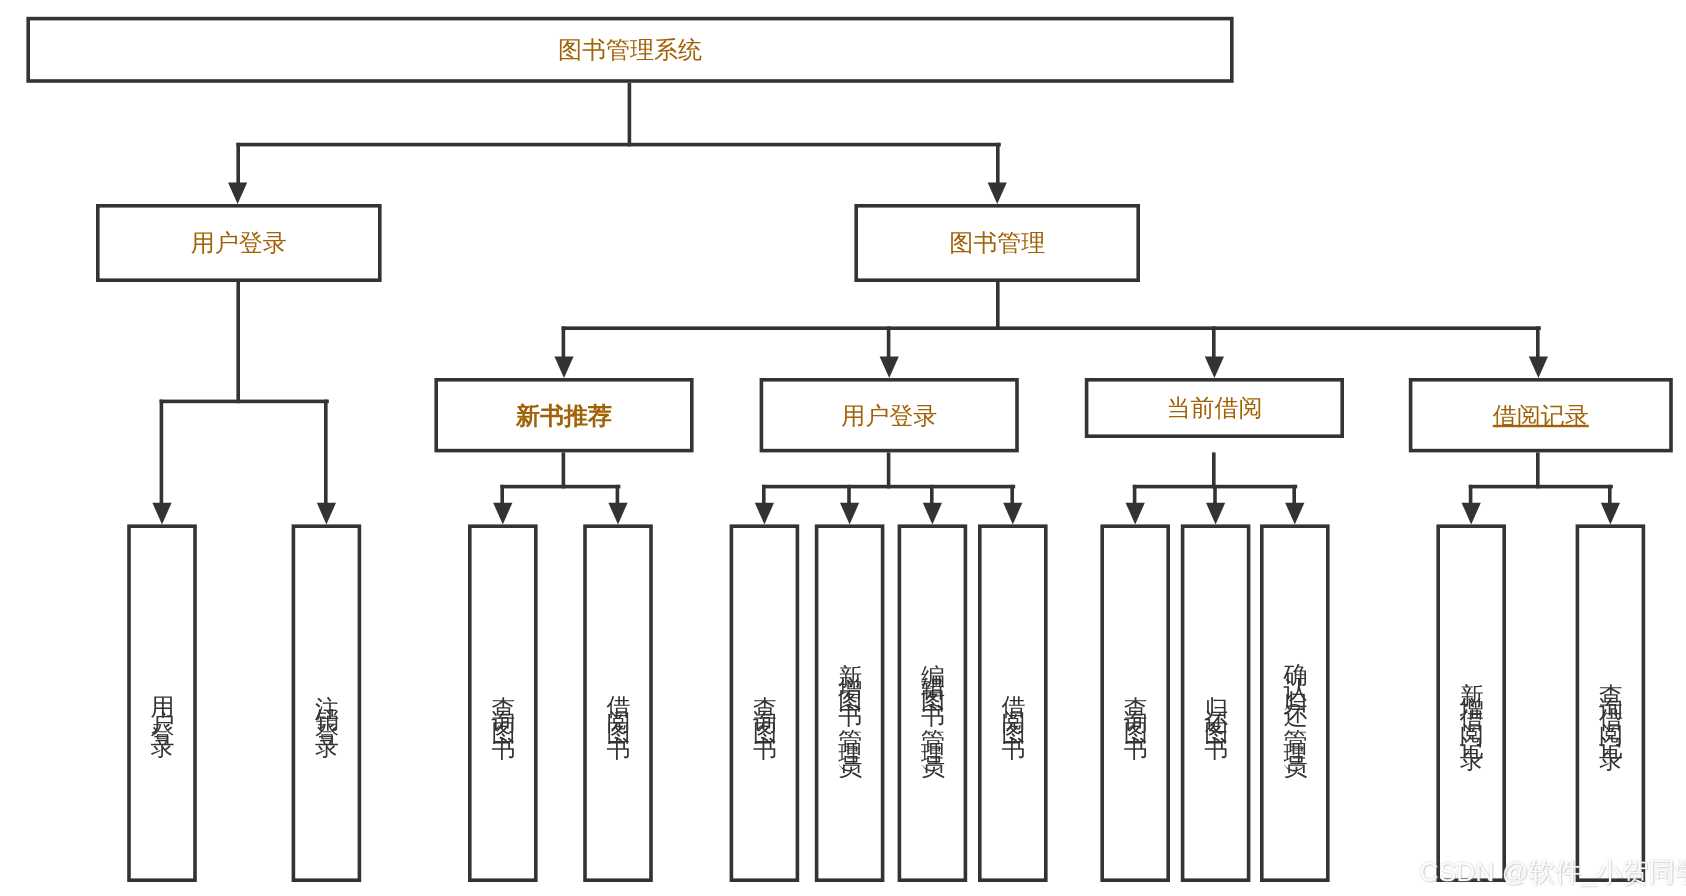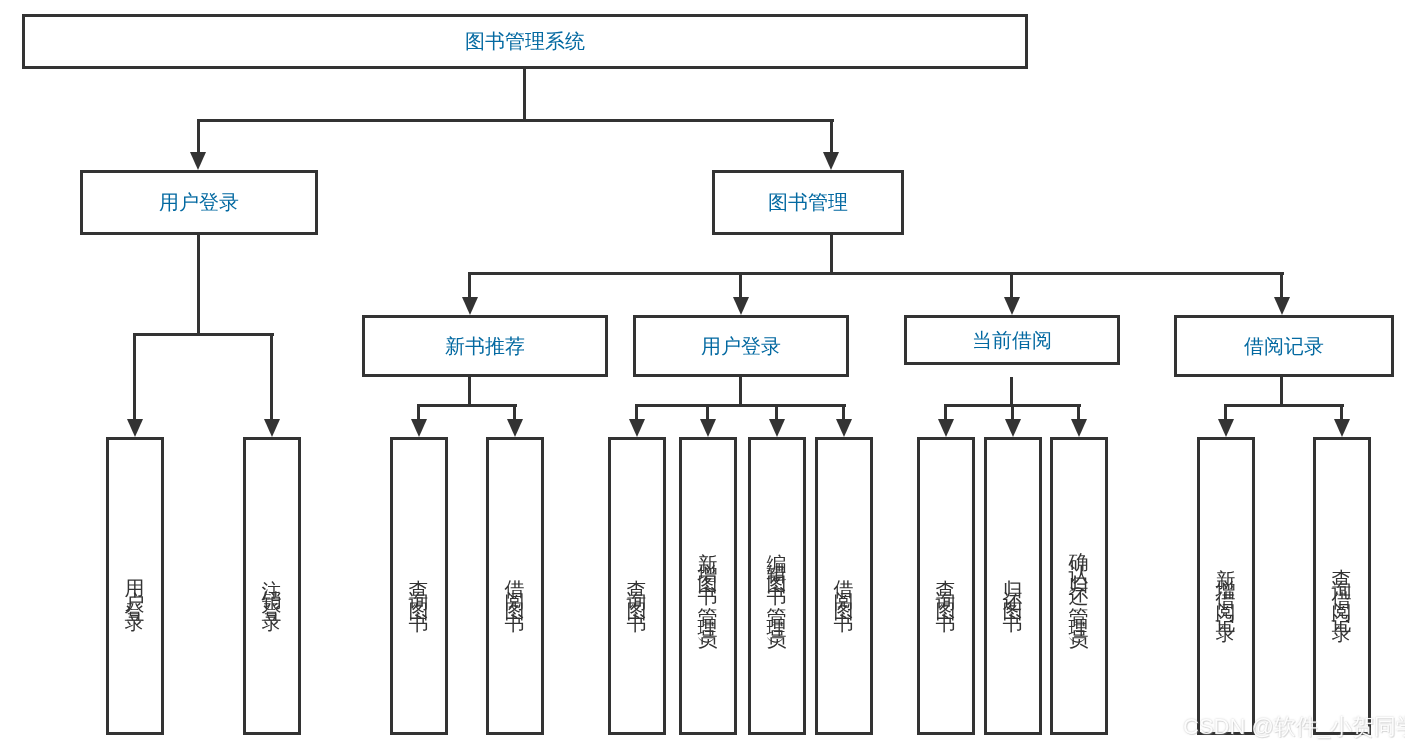--- a/index.html
+++ b/index.html
@@ -3,21 +3,21 @@
 <meta charset="utf-8">
 <style>
   html,body{margin:0;padding:0;background:#ffffff;}
   .canvas{
     position:relative;width:1405px;height:747px;background:#ffffff;overflow:hidden;
     font-family:"Liberation Sans","DejaVu Sans",sans-serif;color:#333333;
   }
   .box{
     position:absolute;box-sizing:border-box;border:3px solid #333333;background:#ffffff;
     display:flex;align-items:center;justify-content:center;
-    font-size:20px;color:#0369a1;text-align:center;
+    font-size:20px;color:#a16207;text-align:center;
   }
   .leafbox{
     position:absolute;box-sizing:border-box;border:3px solid #333333;background:#ffffff;
     width:58px;height:298px;top:437px;
     display:flex;align-items:center;justify-content:center;
   }
   .vtext{
     writing-mode:vertical-rl;text-orientation:mixed;
     font-size:20px;letter-spacing:11px;color:#333333;line-height:1;
     white-space:nowrap;
@@ -49,21 +49,21 @@
   <div class="vline" style="left:523px;top:69px;height:53px;"></div>
   <div class="hline" style="left:197px;top:119px;width:637px;"></div>
   <div class="vline" style="left:197px;top:119px;height:36px;"></div>
   <div class="tri" style="left:190px;top:152px;"></div>
   <div class="vline" style="left:830px;top:119px;height:36px;"></div>
   <div class="tri" style="left:823px;top:152px;"></div>
 
   <div class="box" style="left:80px;top:170px;width:238px;height:65px;">
     <span>用户登录</span>
   </div>
-  <div class="box" style="left:712px;top:170px;width:192px;height:65px;">
+  <div class="box" style="left:712px;top:170px;width:238px;height:65px;">
     <span>图书管理</span>
   </div>
 
   <div class="vline" style="left:197px;top:235px;height:101px;"></div>
   <div class="hline" style="left:133px;top:333px;width:141px;"></div>
   <div class="vline" style="left:133px;top:333px;height:88px;"></div>
   <div class="tri" style="left:127px;top:419px;"></div>
   <div class="vline" style="left:270px;top:333px;height:88px;"></div>
   <div class="tri" style="left:264px;top:419px;"></div>
 
@@ -71,30 +71,30 @@
   <div class="hline" style="left:468px;top:272px;width:816px;"></div>
   <div class="vline" style="left:468px;top:272px;height:27px;"></div>
   <div class="tri" style="left:462px;top:297px;"></div>
   <div class="vline" style="left:739px;top:272px;height:27px;"></div>
   <div class="tri" style="left:733px;top:297px;"></div>
   <div class="vline" style="left:1010px;top:272px;height:27px;"></div>
   <div class="tri" style="left:1004px;top:297px;"></div>
   <div class="vline" style="left:1280px;top:272px;height:27px;"></div>
   <div class="tri" style="left:1274px;top:297px;"></div>
 
-  <div class="box" style="left:362px;top:315px;width:246px;height:62px;">
+  <div class="box" style="left:362px;top:315px;width:216px;height:62px;font-weight:bold;">
     <span>新书推荐</span>
   </div>
   <div class="box" style="left:633px;top:315px;width:216px;height:62px;">
     <span>用户登录</span>
   </div>
   <div class="box" style="left:904px;top:315px;width:216px;height:50px;">
     <span>当前借阅</span>
   </div>
-  <div class="box" style="left:1174px;top:315px;width:220px;height:62px;">
+  <div class="box" style="left:1174px;top:315px;width:220px;height:62px;text-decoration:underline;">
     <span>借阅记录</span>
   </div>
 
   <div class="vline" style="left:468px;top:377px;height:30px;"></div>
   <div class="hline" style="left:417px;top:404px;width:100px;"></div>
   <div class="vline" style="left:417px;top:404px;height:17px;"></div>
   <div class="tri" style="left:411px;top:419px;"></div>
   <div class="vline" style="left:513px;top:404px;height:17px;"></div>
   <div class="tri" style="left:507px;top:419px;"></div>
 

